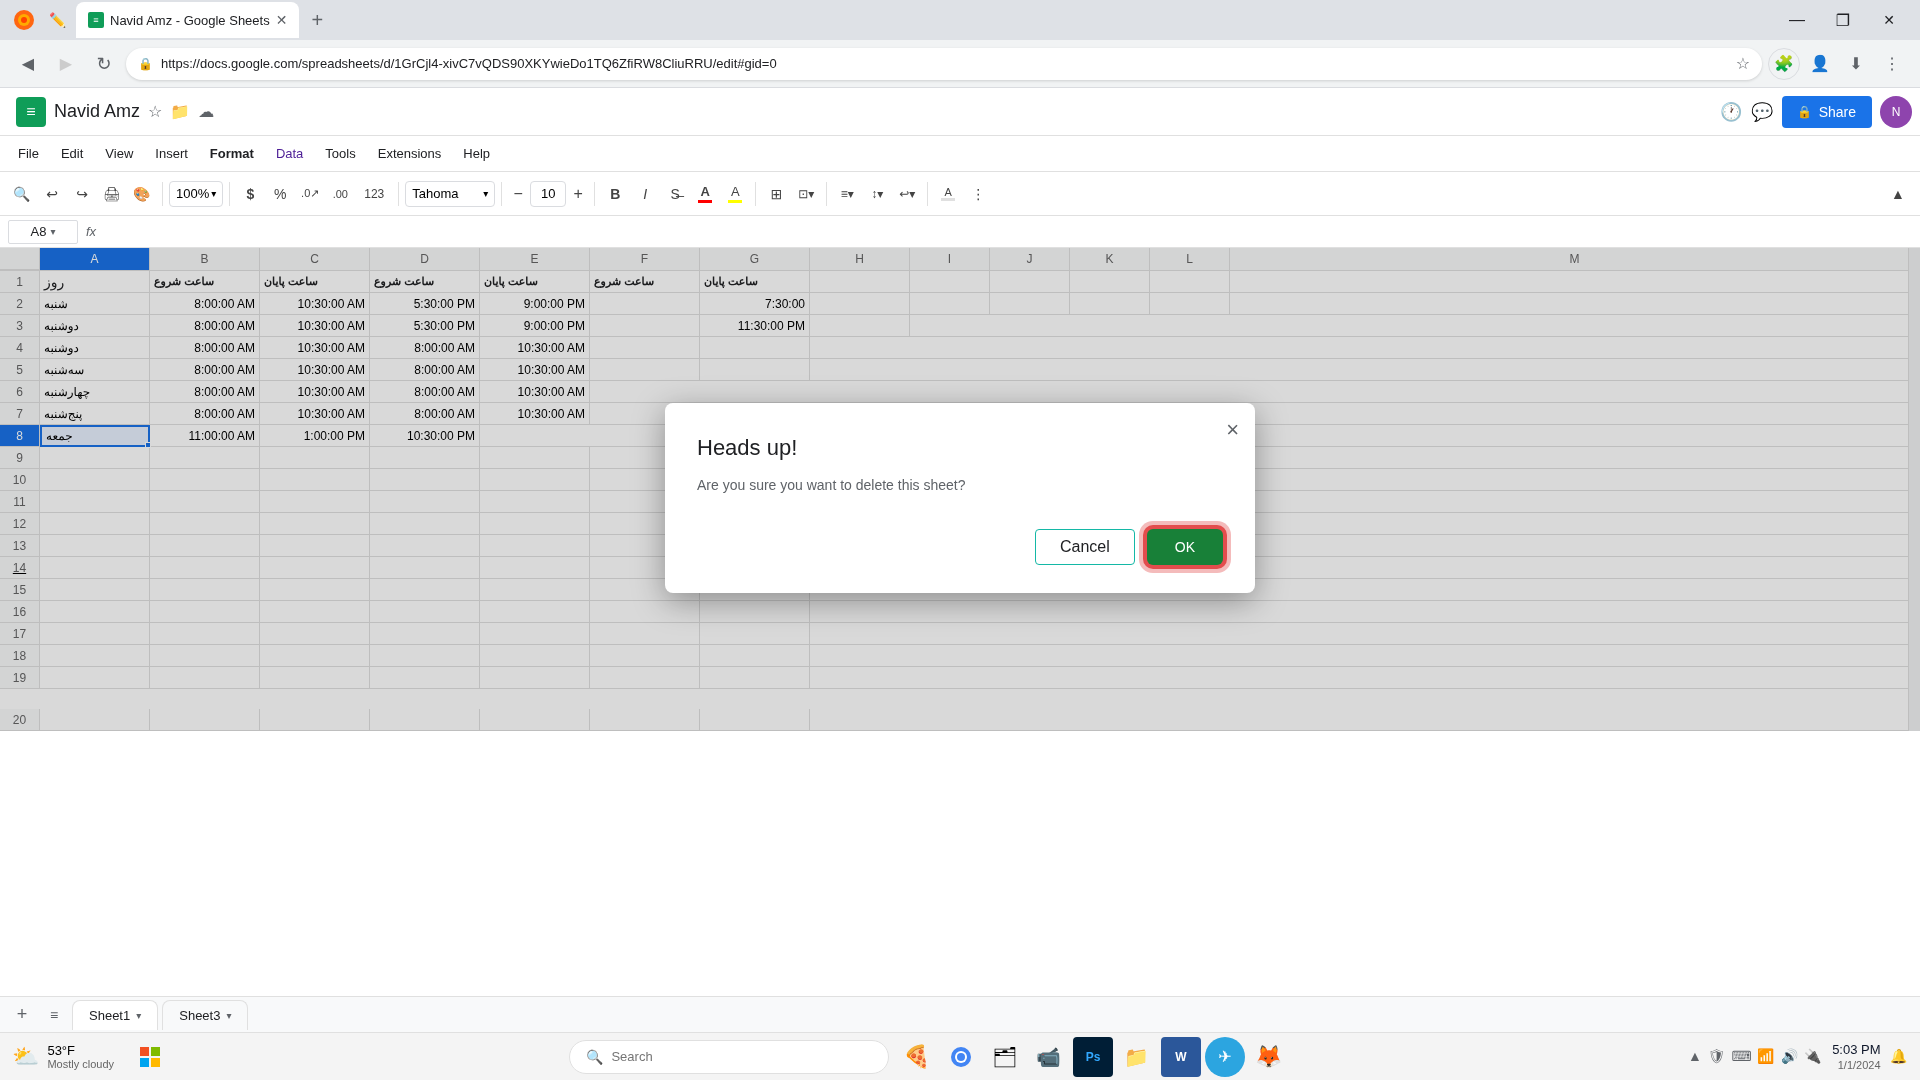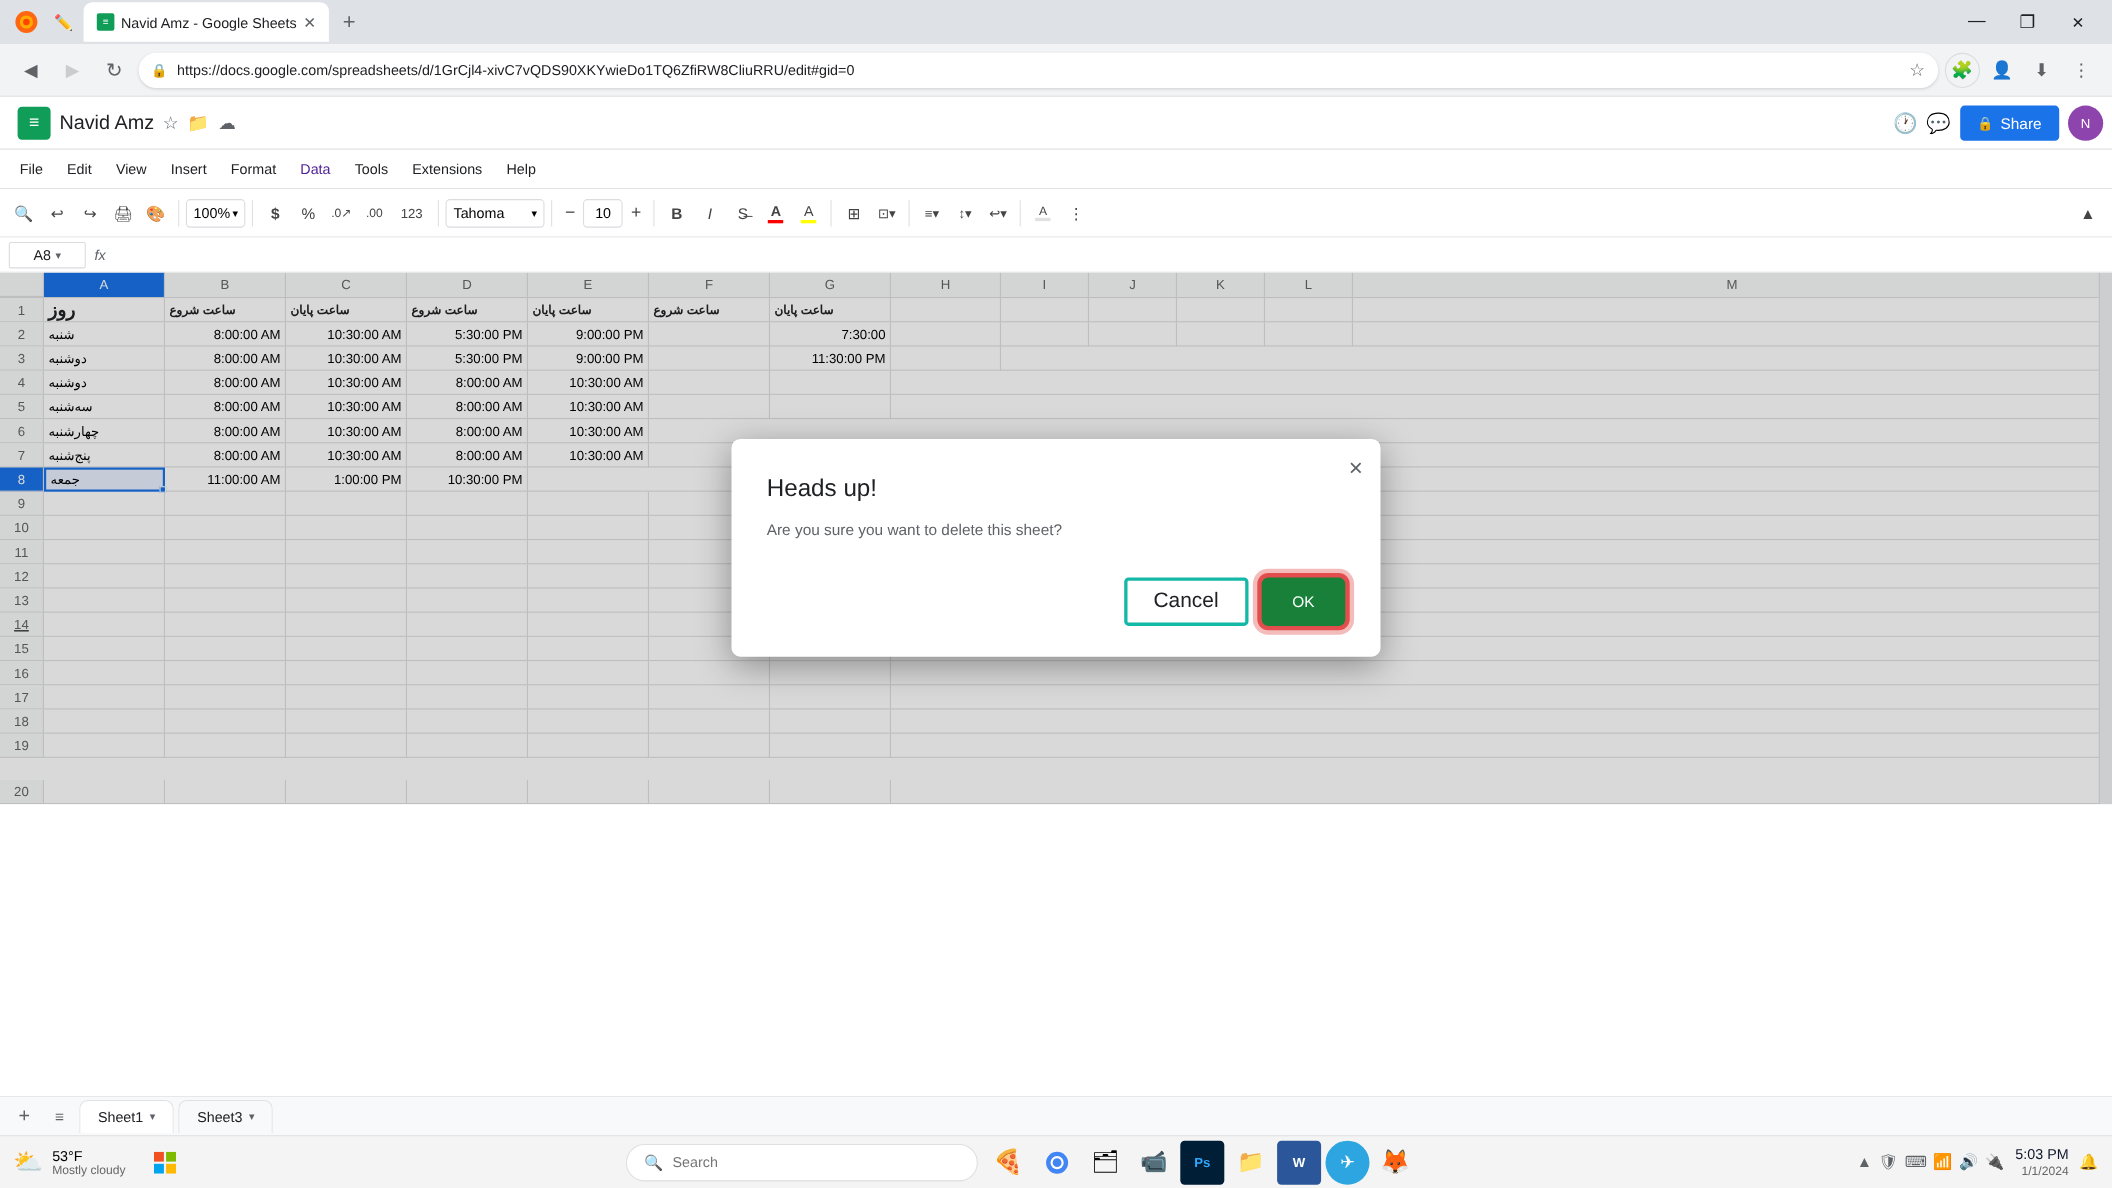--- a/index.html
+++ b/index.html
@@ -75,21 +75,21 @@
         <span>Share</span>
       </div>
       <div style="width:32px; height:32px; border-radius:50%; background:#8e44ad; display:flex; align-items:center; justify-content:center; color:#fff; font-size:12px; cursor:pointer;">N</div>
     </div>
 
     <div style="display:flex; align-items:center; height:36px; padding:0 8px; gap:2px; border-bottom:1px solid #e0e0e0;">
       <div style="padding:4px 10px; font-size:13px; color:#202124; cursor:pointer; border-radius:4px;">File</div>
       <div style="padding:4px 10px; font-size:13px; color:#202124; cursor:pointer; border-radius:4px;">Edit</div>
       <div style="padding:4px 10px; font-size:13px; color:#202124; cursor:pointer; border-radius:4px;">View</div>
       <div style="padding:4px 10px; font-size:13px; color:#202124; cursor:pointer; border-radius:4px;">Insert</div>
-      <div style="padding:4px 10px; font-size:13px; color:#202124; cursor:pointer; border-radius:4px;">Format</div>
+      <div style="padding:4px 10px; font-size:13px; color:#202124; cursor:pointer; border-radius:4px;font-weight:bold;">Format</div>
       <div style="padding:4px 10px; font-size:13px; color:#4c1d95; cursor:pointer; border-radius:4px;">Data</div>
       <div style="padding:4px 10px; font-size:13px; color:#202124; cursor:pointer; border-radius:4px;">Tools</div>
       <div style="padding:4px 10px; font-size:13px; color:#202124; cursor:pointer; border-radius:4px;">Extensions</div>
       <div style="padding:4px 10px; font-size:13px; color:#202124; cursor:pointer; border-radius:4px;">Help</div>
     </div>
 
     <div style="display:flex; align-items:center; height:44px; padding:0 8px; gap:2px; border-bottom:1px solid #e0e0e0; background:#fff; flex-wrap:nowrap; overflow:hidden;">
       <div style="width:28px; height:28px; border-radius:4px; display:flex; align-items:center; justify-content:center; color:#444; cursor:pointer; font-size:14px;">🔍</div>
       <div style="width:28px; height:28px; border-radius:4px; display:flex; align-items:center; justify-content:center; color:#444; cursor:pointer; font-size:14px;">↩</div>
       <div style="width:28px; height:28px; border-radius:4px; display:flex; align-items:center; justify-content:center; color:#444; cursor:pointer; font-size:14px;">↪</div>
@@ -172,21 +172,21 @@
         <div style="width:100px; text-align:center; font-size:12px; color:#666; padding:3px 2px; border-right:1px solid #e0e0e0; height:22px; display:flex; align-items:center; justify-content:center;">H</div>
         <div style="width:80px; text-align:center; font-size:12px; color:#666; padding:3px 2px; border-right:1px solid #e0e0e0; height:22px; display:flex; align-items:center; justify-content:center;">I</div>
         <div style="width:80px; text-align:center; font-size:12px; color:#666; padding:3px 2px; border-right:1px solid #e0e0e0; height:22px; display:flex; align-items:center; justify-content:center;">J</div>
         <div style="width:80px; text-align:center; font-size:12px; color:#666; padding:3px 2px; border-right:1px solid #e0e0e0; height:22px; display:flex; align-items:center; justify-content:center;">K</div>
         <div style="width:80px; text-align:center; font-size:12px; color:#666; padding:3px 2px; border-right:1px solid #e0e0e0; height:22px; display:flex; align-items:center; justify-content:center;">L</div>
         <div style="flex:1; text-align:center; font-size:12px; color:#666; padding:3px 2px; border-right:1px solid #e0e0e0; height:22px; display:flex; align-items:center; justify-content:center;">M</div>
       </div>
 
       <div style="display:flex;">
         <div style="min-width:40px; width:40px; text-align:center; font-size:12px; color:#666; border-right:1px solid #e0e0e0; border-bottom:1px solid #e0e0e0; height:22px; background:#f8f9fa; display:flex; align-items:center; justify-content:center;">1</div>
-        <div style="width:110px; border-right:1px solid #e0e0e0; border-bottom:1px solid #e0e0e0; font-size:17px; padding:2px 4px; text-align:right; color:#202124; height:22px; display:flex; align-items:center; justify-content:flex-end; font-weight:700; direction:rtl;">روز</div>
+        <div style="width:110px; border-right:1px solid #e0e0e0; border-bottom:1px solid #e0e0e0; font-size:14px; padding:2px 4px; text-align:right; color:#202124; height:22px; display:flex; align-items:center; justify-content:flex-end; font-weight:400; direction:rtl;">روز</div>
         <div style="width:110px; border-right:1px solid #e0e0e0; border-bottom:1px solid #e0e0e0; font-size:11px; padding:2px 4px; text-align:right; color:#202124; height:22px; display:flex; align-items:center; justify-content:flex-end; font-weight:600; direction:rtl;">ساعت شروع</div>
         <div style="width:110px; border-right:1px solid #e0e0e0; border-bottom:1px solid #e0e0e0; font-size:11px; padding:2px 4px; text-align:right; color:#202124; height:22px; display:flex; align-items:center; justify-content:flex-end; font-weight:600; direction:rtl;">ساعت پایان</div>
         <div style="width:110px; border-right:1px solid #e0e0e0; border-bottom:1px solid #e0e0e0; font-size:11px; padding:2px 4px; text-align:right; color:#202124; height:22px; display:flex; align-items:center; justify-content:flex-end; font-weight:600; direction:rtl;">ساعت شروع</div>
         <div style="width:110px; border-right:1px solid #e0e0e0; border-bottom:1px solid #e0e0e0; font-size:11px; padding:2px 4px; text-align:right; color:#202124; height:22px; display:flex; align-items:center; justify-content:flex-end; font-weight:600; direction:rtl;">ساعت پایان</div>
         <div style="width:110px; border-right:1px solid #e0e0e0; border-bottom:1px solid #e0e0e0; font-size:11px; padding:2px 4px; text-align:right; color:#202124; height:22px; display:flex; align-items:center; justify-content:flex-end; font-weight:600; direction:rtl;">ساعت شروع</div>
         <div style="width:110px; border-right:1px solid #e0e0e0; border-bottom:1px solid #e0e0e0; font-size:11px; padding:2px 4px; text-align:right; color:#202124; height:22px; display:flex; align-items:center; justify-content:flex-end; font-weight:600; direction:rtl;">ساعت پایان</div>
         <div style="width:100px; border-right:1px solid #e0e0e0; border-bottom:1px solid #e0e0e0; height:22px;"></div>
         <div style="width:80px; border-right:1px solid #e0e0e0; border-bottom:1px solid #e0e0e0; height:22px;"></div>
         <div style="width:80px; border-right:1px solid #e0e0e0; border-bottom:1px solid #e0e0e0; height:22px;"></div>
         <div style="width:80px; border-right:1px solid #e0e0e0; border-bottom:1px solid #e0e0e0; height:22px;"></div>
@@ -432,21 +432,21 @@
       </div>
     </div>
   </div>
 
   <div style="position:fixed; top:0; left:0; right:0; bottom:84px; display:flex; align-items:center; justify-content:center; z-index:50;">
     <div style="background:#fff; border-radius:8px; box-shadow:0 8px 32px rgba(0,0,0,0.35); width:590px; padding:32px 32px 28px 32px; position:relative;">
       <button style="position:absolute; top:16px; right:16px; background:none; border:none; font-size:22px; color:#5f6368; cursor:pointer; line-height:1;">×</button>
       <div style="font-size:22px; color:#202124; margin-bottom:16px; font-weight:400;">Heads up!</div>
       <div style="font-size:14px; color:#5f6368; margin-bottom:36px;">Are you sure you want to delete this sheet?</div>
       <div style="display:flex; justify-content:flex-end; gap:12px;">
-        <button style="background:none; border:3px solid #14b8a6; border-radius:4px; padding:8px 24px; font-size:19px; color:#202124; cursor:pointer;">Cancel</button>
+        <button style="background:none; border:1px solid #14b8a6; border-radius:4px; padding:8px 24px; font-size:16px; color:#202124; cursor:pointer;">Cancel</button>
         <button style="background:#188038; border:none; border-radius:6px; padding:8px 28px; font-size:14px; color:#fff; cursor:pointer; font-weight:500; box-shadow:0 0 0 4px rgba(220,30,30,0.7), 0 0 0 8px rgba(220,30,30,0.3);">OK</button>
       </div>
     </div>
   </div>
 
   <div style="position:fixed; bottom:0; left:0; right:0; height:48px; background:rgba(243,243,243,0.9); backdrop-filter:blur(10px); display:flex; align-items:center; padding:0 12px; border-top:1px solid #e0e0e0; z-index:100;">
 
     <div style="display:flex; align-items:center; gap:8px; margin-right:16px; cursor:pointer;">
       <span style="font-size:22px;">⛅</span>
       <div>

